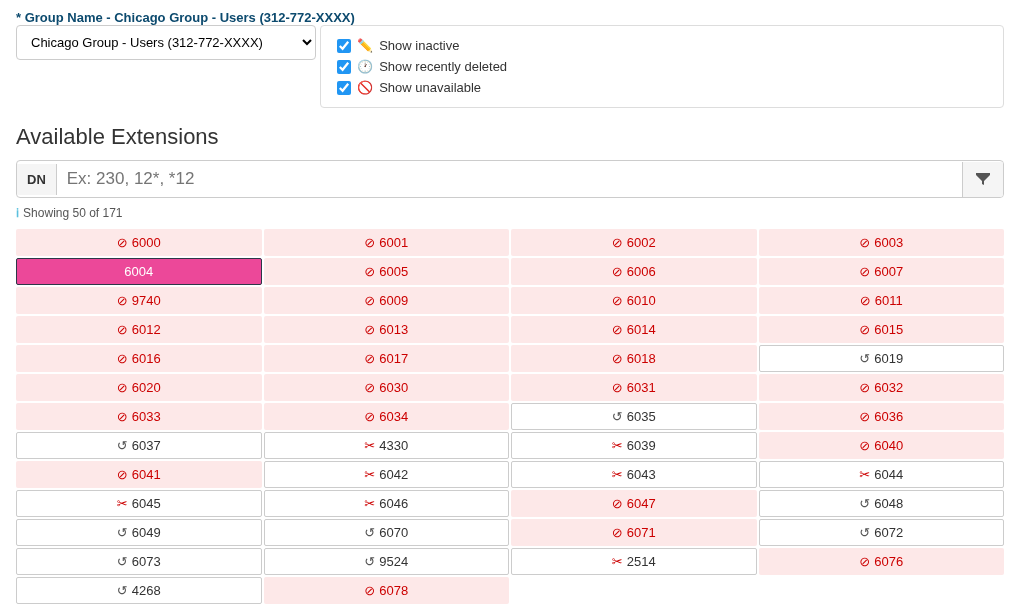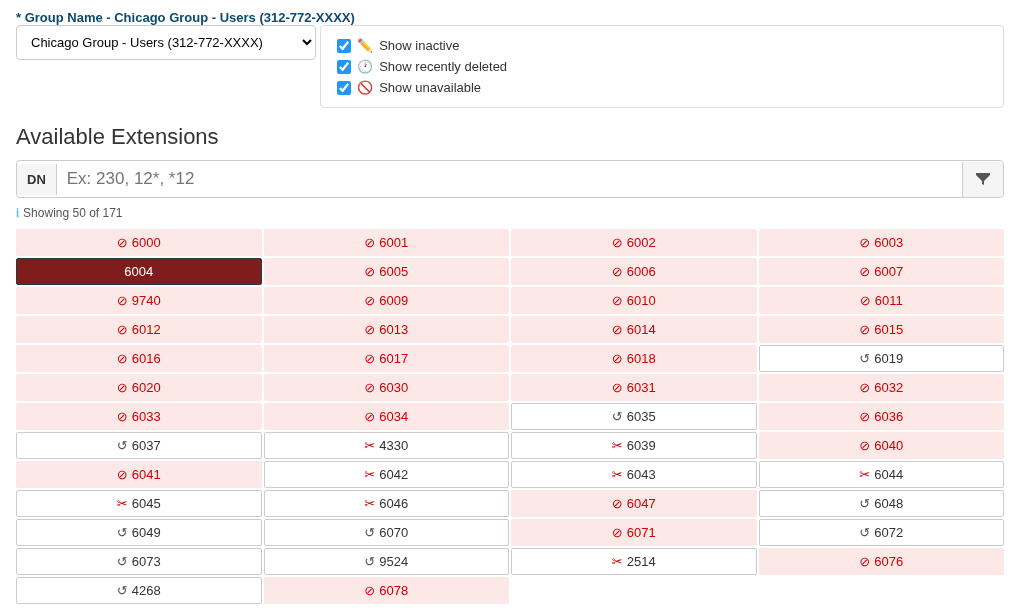--- a/index.html
+++ b/index.html
@@ -16,21 +16,21 @@
     .section-title { font-size: 22px; font-weight: 300; color: #333; margin-bottom: 10px; }
     .search-row { display: flex; align-items: center; border: 1px solid #ccc; border-radius: 4px; margin-bottom: 6px; overflow: hidden; }
     .dn-label { padding: 8px 10px; background: #f5f5f5; border-right: 1px solid #ccc; font-size: 13px; font-weight: bold; }
     .search-input { flex: 1; border: none; outline: none; padding: 8px 10px; font-size: 17px; color: #999; }
     .filter-btn { padding: 8px 12px; background: #f5f5f5; border-left: 1px solid #ccc; cursor: pointer; }
     .showing-info { font-size: 12px; color: #555; margin-bottom: 8px; display: flex; align-items: center; gap: 4px; }
     .info-icon { color: #5bc0de; font-weight: bold; }
     .grid { display: grid; grid-template-columns: repeat(4, 1fr); gap: 2px; }
     .cell { padding: 5px 10px; text-align: center; font-size: 13px; border: 1px solid transparent; cursor: pointer; border-radius: 2px; display: flex; align-items: center; justify-content: center; gap: 4px; }
     .cell-unavailable { background: #fde8e8; color: #c00; }
-    .cell-selected { background: #7f1d1d; color: #fff; border: 1px solid #2d3748; }
+    .cell-selected { background: #ec4899; color: #fff; border: 1px solid #2d3748; }
     .cell-recently-deleted { background: #fff; border: 1px solid #ccc; color: #333; }
     .cell-normal { background: #fff; border: 1px solid #ccc; color: #333; }
   </style>
 </head>
 <body>
 
 <div class="page">
   <div class="field-label">* Group Name - Chicago Group - Users (312-772-XXXX)</div>
 
   <div class="top-row">

